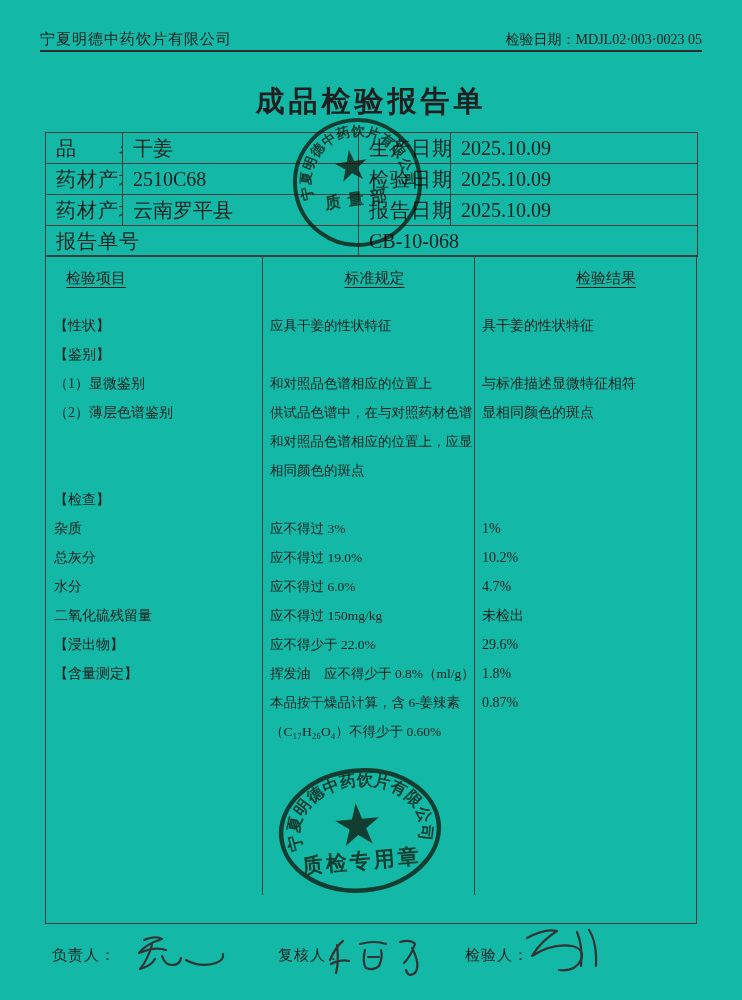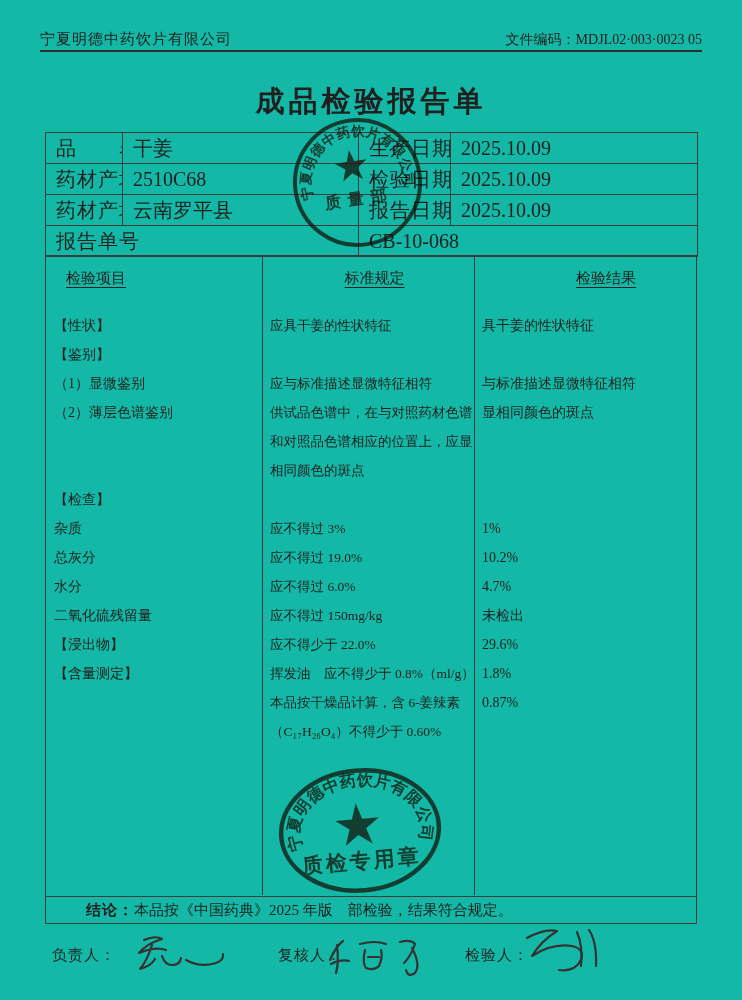--- a/index.html
+++ b/index.html
@@ -48,21 +48,21 @@
   .stamp .star{fill:var(--stamp-red,#d94338);stroke:none;}
   .stamp text{fill:var(--stamp-red,#d94338);font-family:"Liberation Serif","DejaVu Serif",serif;
               font-weight:bold;}
 </style>
 </head>
 <body>
 
 <div class="page" style="--stamp-red: #d94338; --ink: #1f1f1f; --border: #3c3c3c;">
 
   <div class="hdr-company">宁夏明德中药饮片有限公司</div>
-  <div class="hdr-code"><span>文件编码：</span><span>MDJL02·003·0023 05</span></div>
+  <div class="hdr-code"><span>检验日期：</span><span>MDJL02·003·0023 05</span></div>
   <div class="hdr-rule"></div>
 
   <div class="title">成品检验报告单</div>
 
   <table class="info">
     <colgroup>
         <col style="width:77px">
         <col style="width:236px">
         <col style="width:92px">
         <col style="width:247px">
@@ -111,21 +111,21 @@
         <div class="bline">杂质</div>
         <div class="bline">总灰分</div>
         <div class="bline">水分</div>
         <div class="bline">二氧化硫残留量</div>
         <div class="bline">【浸出物】</div>
         <div class="bline">【含量测定】</div>
       </div>
     <div class="bcol c2">
         <div class="bline">应具干姜的性状特征</div>
         <div class="bline">&nbsp;</div>
-        <div class="bline">应与标准描述显微特征相符</div>
+        <div class="bline">和对照品色谱相应的位置上</div>
         <div class="bline">供试品色谱中，在与对照药材色谱</div>
         <div class="bline">和对照品色谱相应的位置上，应显</div>
         <div class="bline">相同颜色的斑点</div>
         <div class="bline">&nbsp;</div>
         <div class="bline">应不得过 3%</div>
         <div class="bline">应不得过 19.0%</div>
         <div class="bline">应不得过 6.0%</div>
         <div class="bline">应不得过 150mg/kg</div>
         <div class="bline">应不得少于 22.0%</div>
         <div class="bline">挥发油　应不得少于 0.8%（ml/g）</div>
@@ -142,23 +142,20 @@
         <div class="bline">&nbsp;</div>
         <div class="bline">1%</div>
         <div class="bline">10.2%</div>
         <div class="bline">4.7%</div>
         <div class="bline">未检出</div>
         <div class="bline">29.6%</div>
         <div class="bline">1.8%</div>
         <div class="bline">0.87%</div>
       </div>
 
-    <div class="conclusion">
-      <b>结论：</b><span>本品按《中国药典》2025 年版　部检验，结果符合规定。</span>
-    </div>
   </div>
 
   <div class="sig-label" style="left:52px;top:946px;">负责人：</div>
   <svg class="sig-svg" style="left:118px;top:930px;" width="118" height="52" viewBox="0 0 118 52">
     <path d="M26 10 q12 -5 18 -1 q-16 5 -23 14 q16 -7 27 -3 M34 15 q-5 16 -12 24 q11 -3 15 -10 M44 26 q3 9 10 9 q8 0 9 -7"></path>
     <path d="M68 30 q14 8 30 3 q8 -3 7 -9"></path>
   </svg>
 
   <div class="sig-label" style="left:278px;top:946px;">复核人：</div>
   <svg class="sig-svg" style="left:320px;top:928px;" width="118" height="55" viewBox="0 0 118 55">

